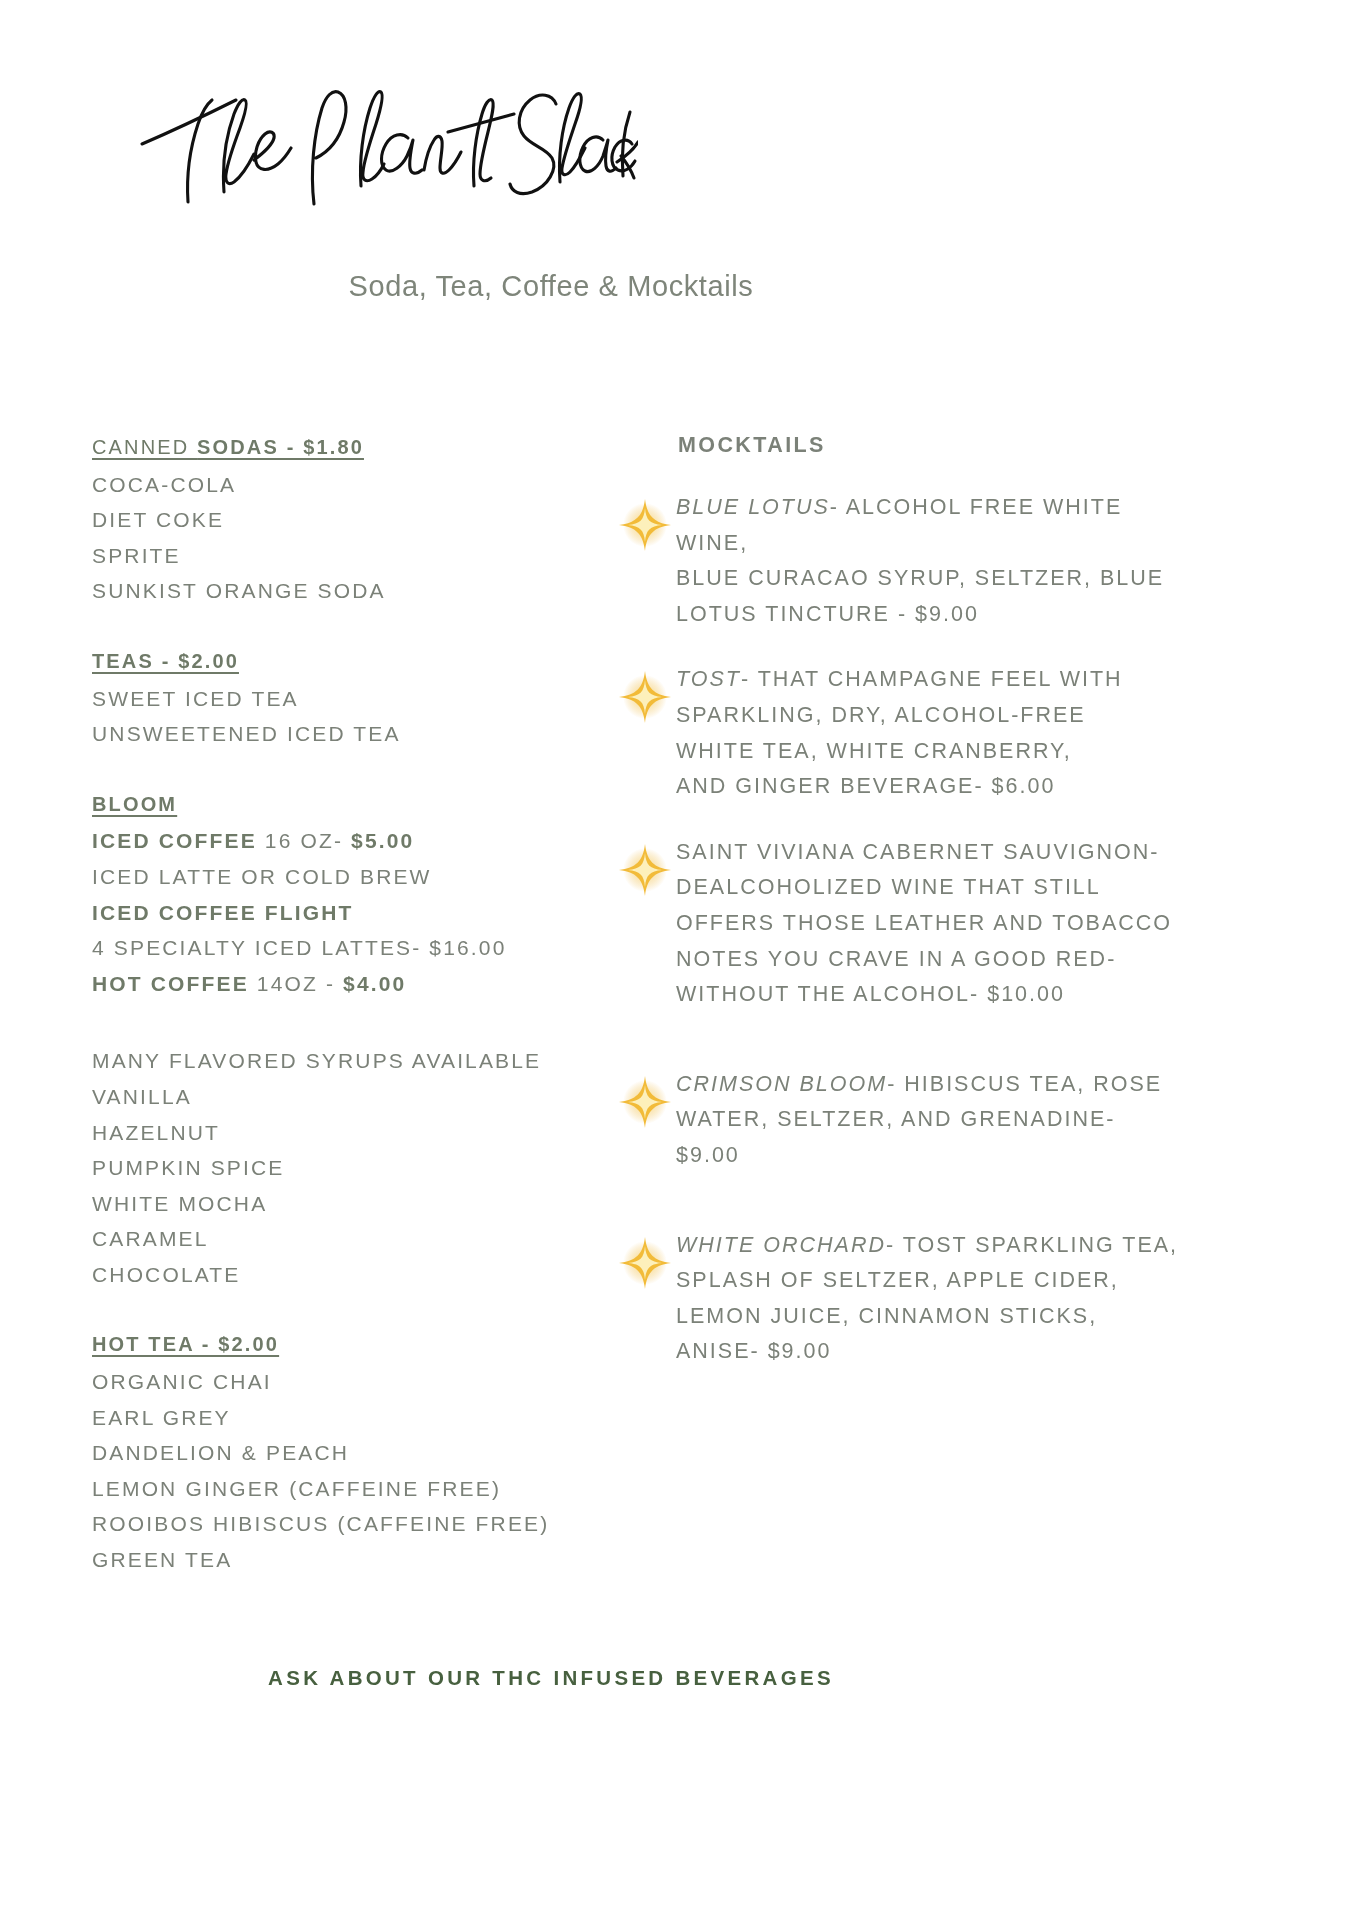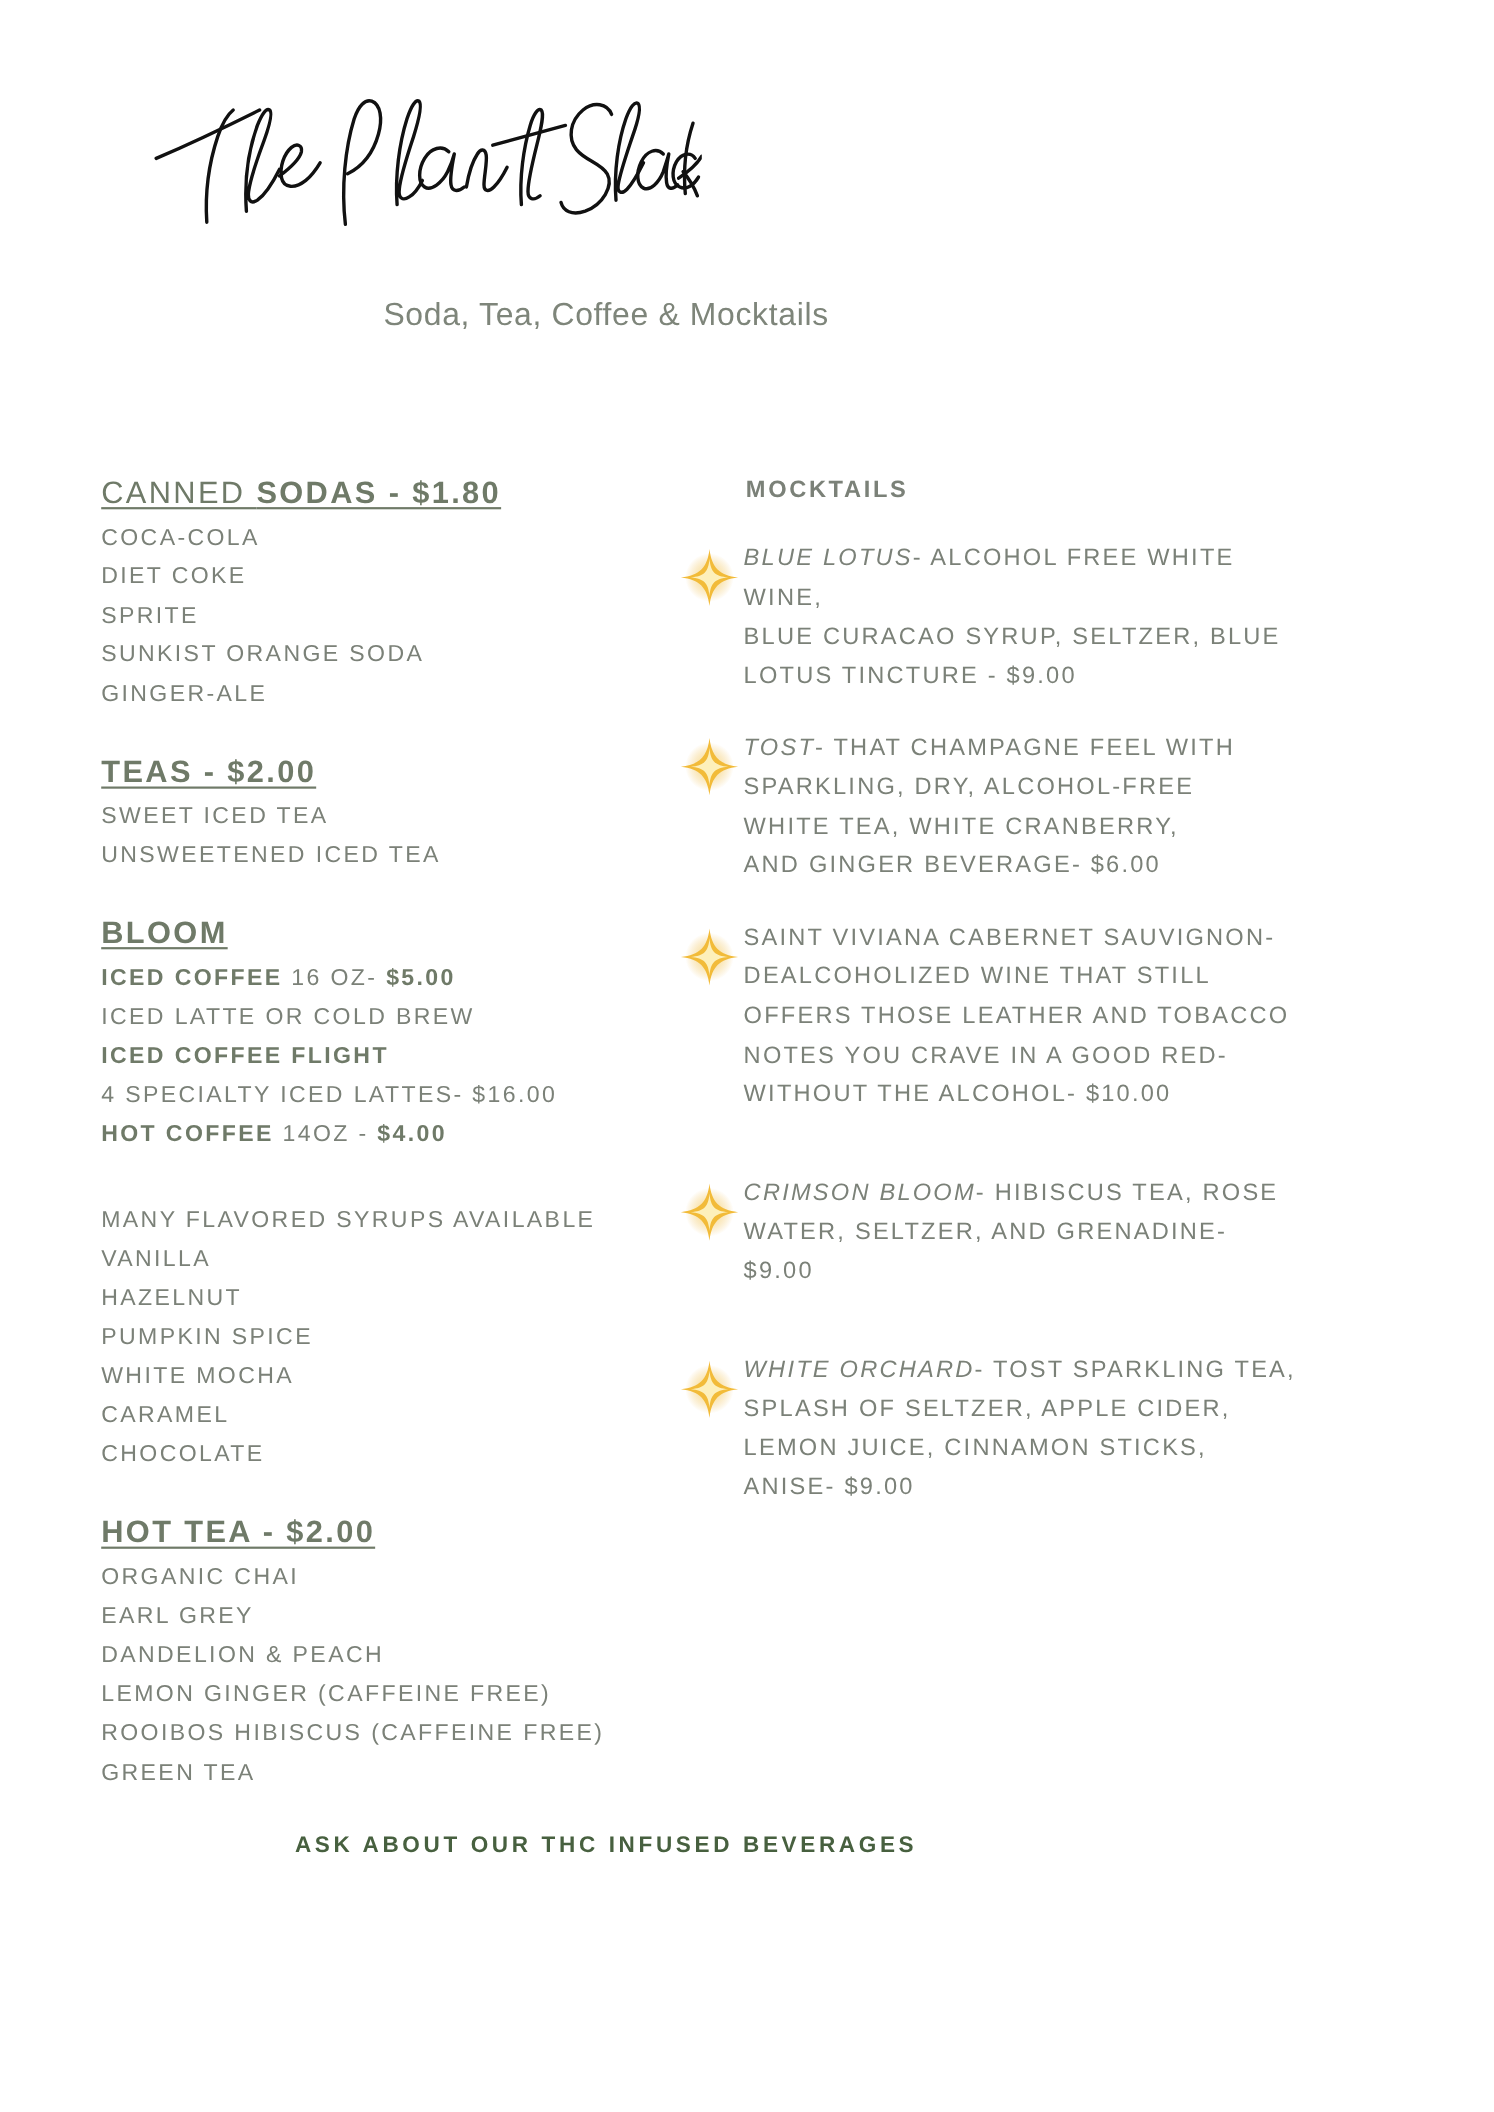--- a/index.html
+++ b/index.html
@@ -58,21 +58,21 @@
   .line {
     font-size: 21px;
     letter-spacing: 2.15px;
     line-height: 35.6px;
     color: #7b8178;
     font-weight: 400;
     white-space: nowrap;
   }
 
   .sec-head {
-    font-size: 28px;
+    font-size: 20px;
     letter-spacing: 2.15px;
     line-height: 35.6px;
     color: #6f7a68;
     display: inline-block;
     text-decoration: underline;
     text-underline-offset: 4px;
     text-decoration-thickness: 1.6px;
     white-space: nowrap;
   }
   .sec-head .b { font-weight: 700; }
@@ -178,21 +178,20 @@
 
   <div class="sec-head-row">
     <span class="sec-head">
       <span class="r">CANNED </span><span class="b">SODAS - $1.80</span>
     </span>
   </div>
   <div class="line">COCA-COLA</div>
   <div class="line">DIET COKE</div>
   <div class="line">SPRITE</div>
   <div class="line">SUNKIST ORANGE SODA</div>
-  <div class="line">GINGER-ALE</div>
 
   <div class="gap"></div>
 
   <div class="sec-head-row">
     <span class="sec-head"><span class="b">TEAS - $2.00</span></span>
   </div>
   <div class="line">SWEET ICED TEA</div>
   <div class="line">UNSWEETENED ICED TEA</div>
 
   <div class="gap"></div>

